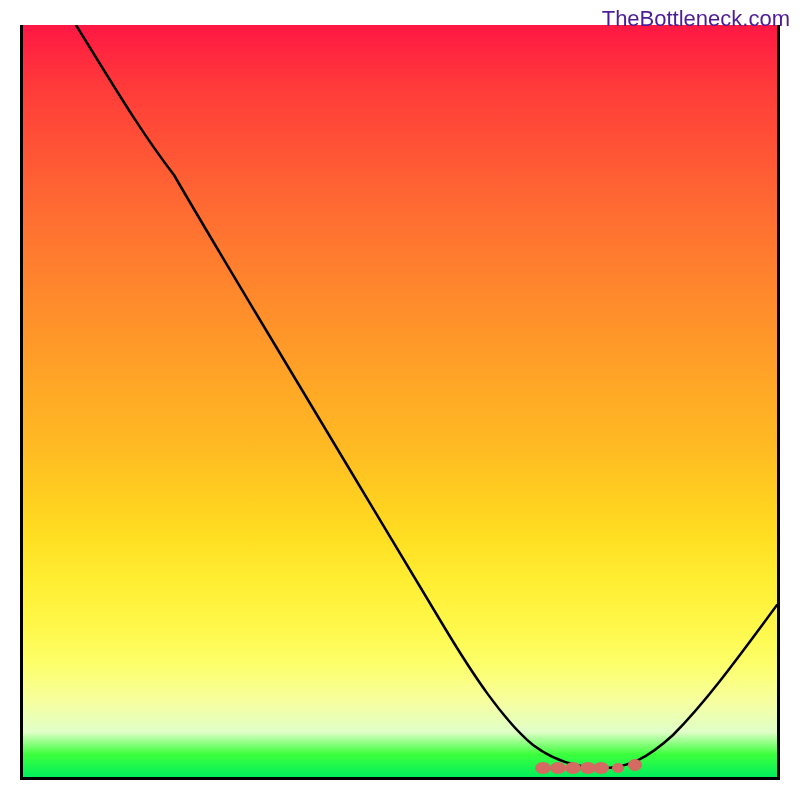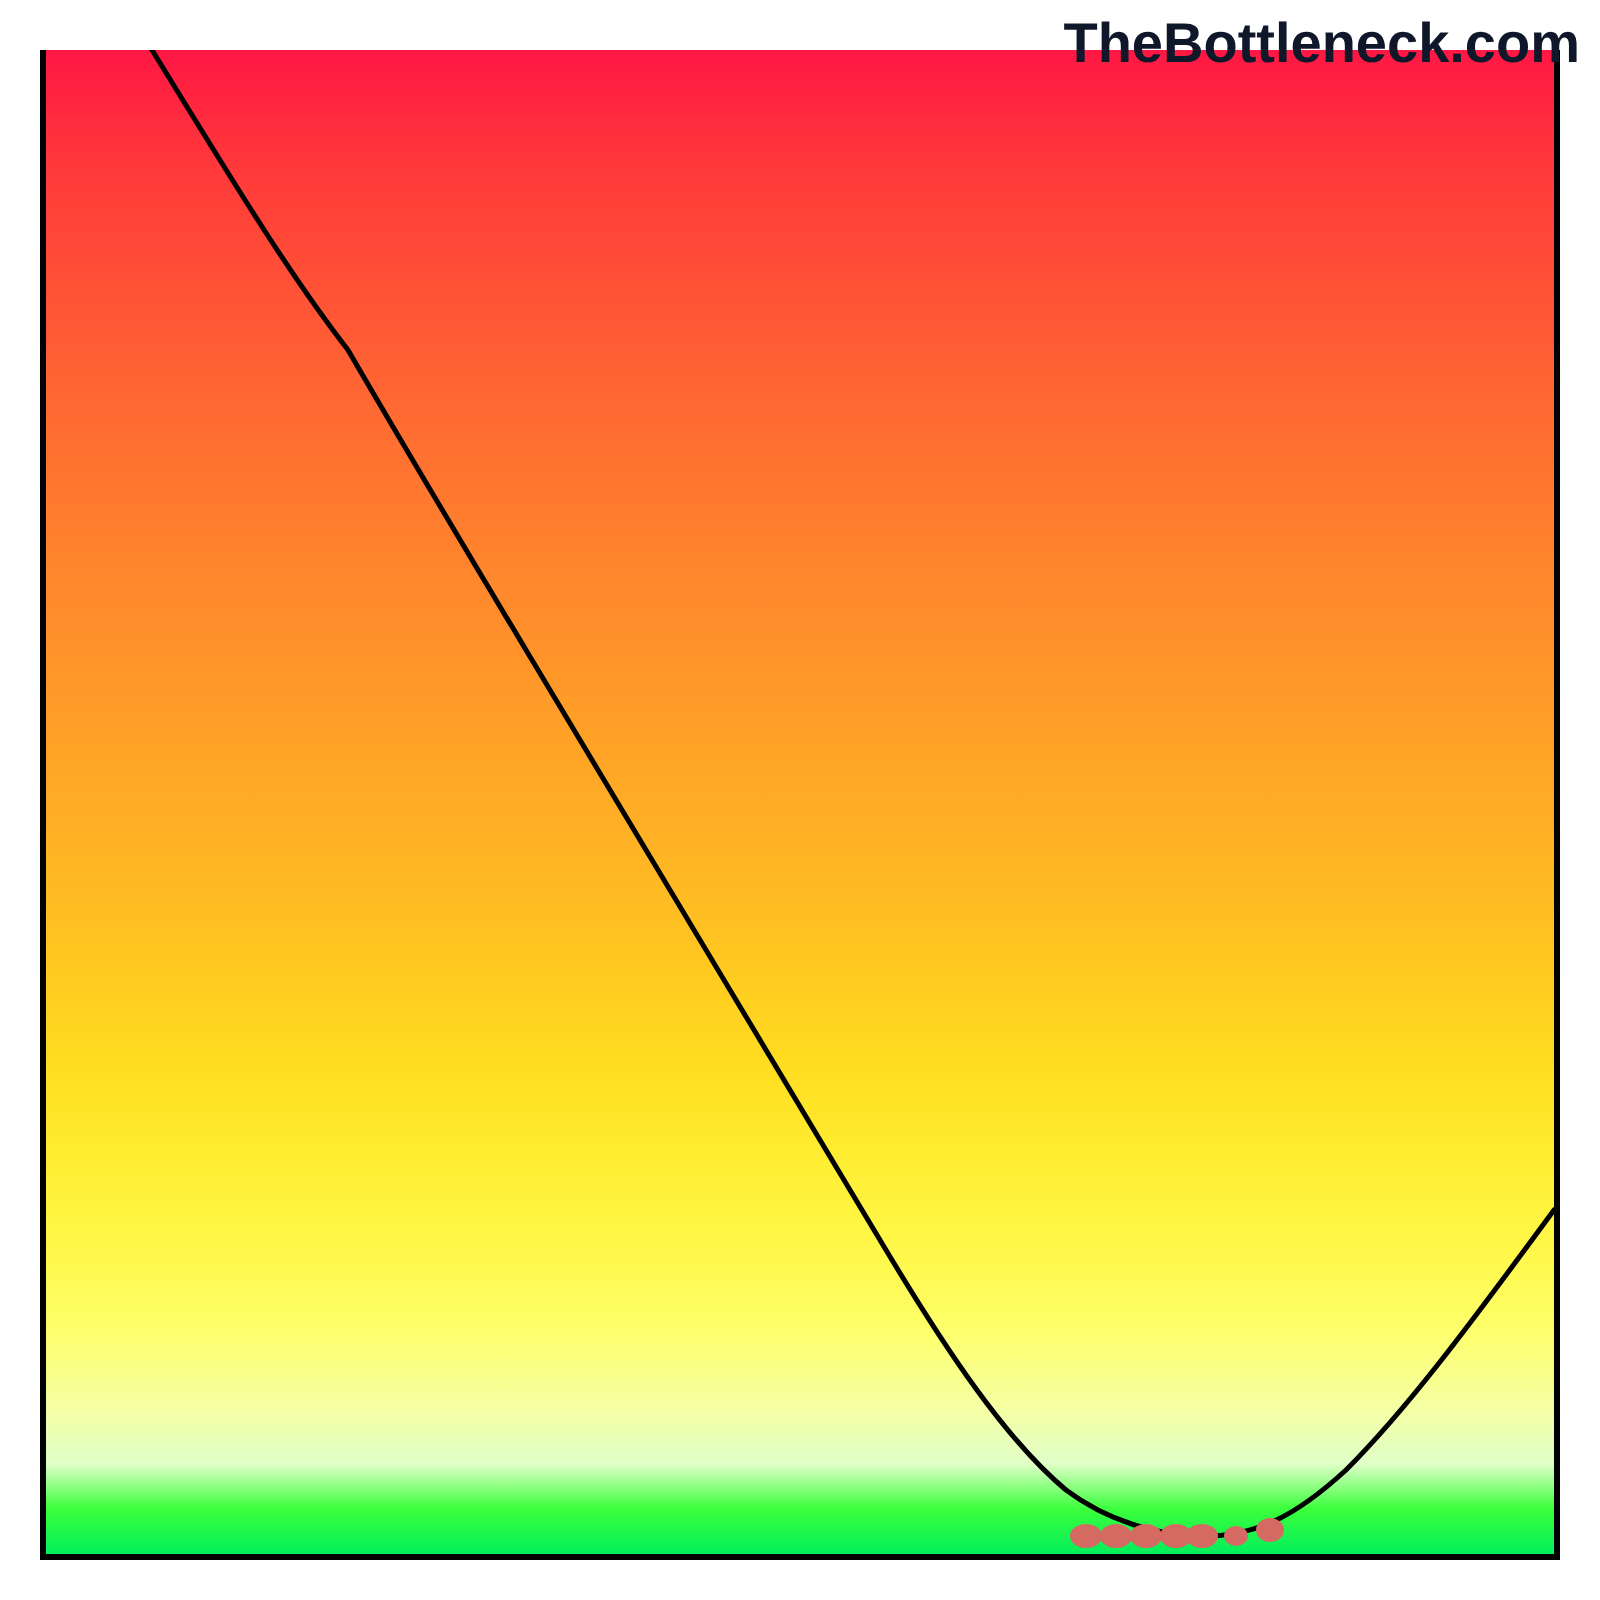--- a/index.html
+++ b/index.html
@@ -12,23 +12,23 @@
   }
   .container {
     width: 800px;
     height: 800px;
     position: relative;
   }
   .watermark {
     position: absolute;
     top: 6px;
     right: 10px;
-    font-size: 28px;
-    font-weight: bold;
-    color: #0f172a;
+    font-size: 22px;
+    font-weight: normal;
+    color: #4c1d95;
     z-index: 10;
   }
   .plot-area {
     position: absolute;
     left: 20px;
     top: 25px;
     width: 760px;
     height: 755px;
     background: linear-gradient(to bottom,
       #ff1744 0%,

